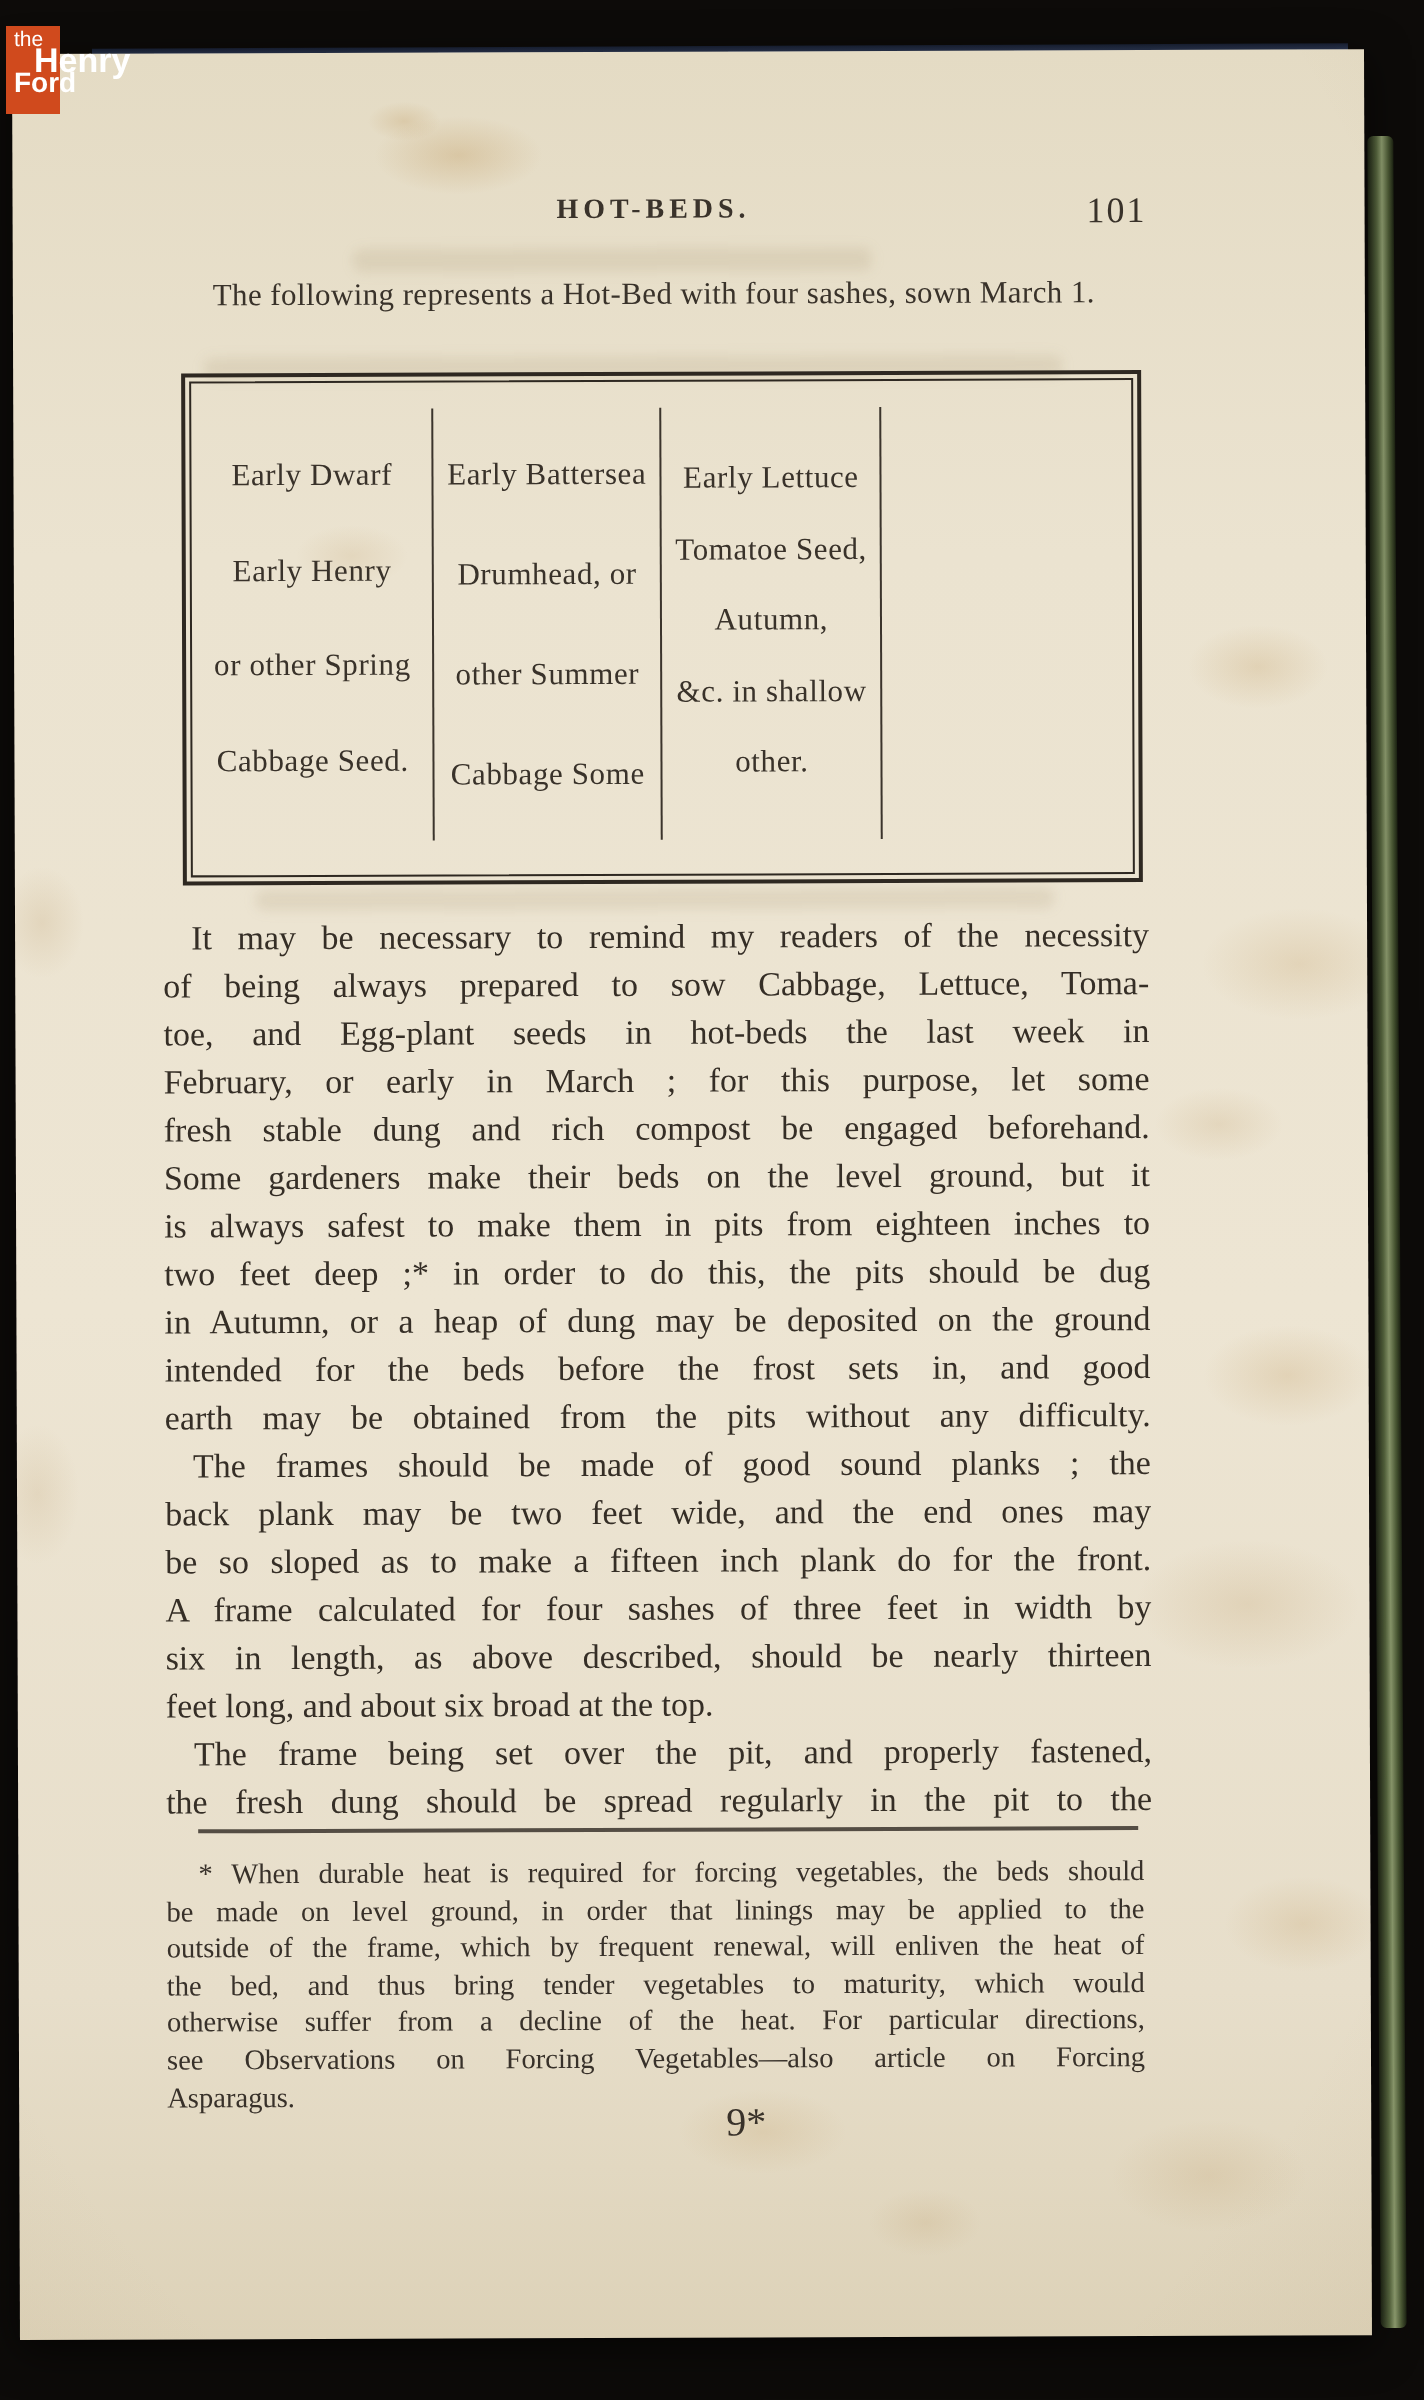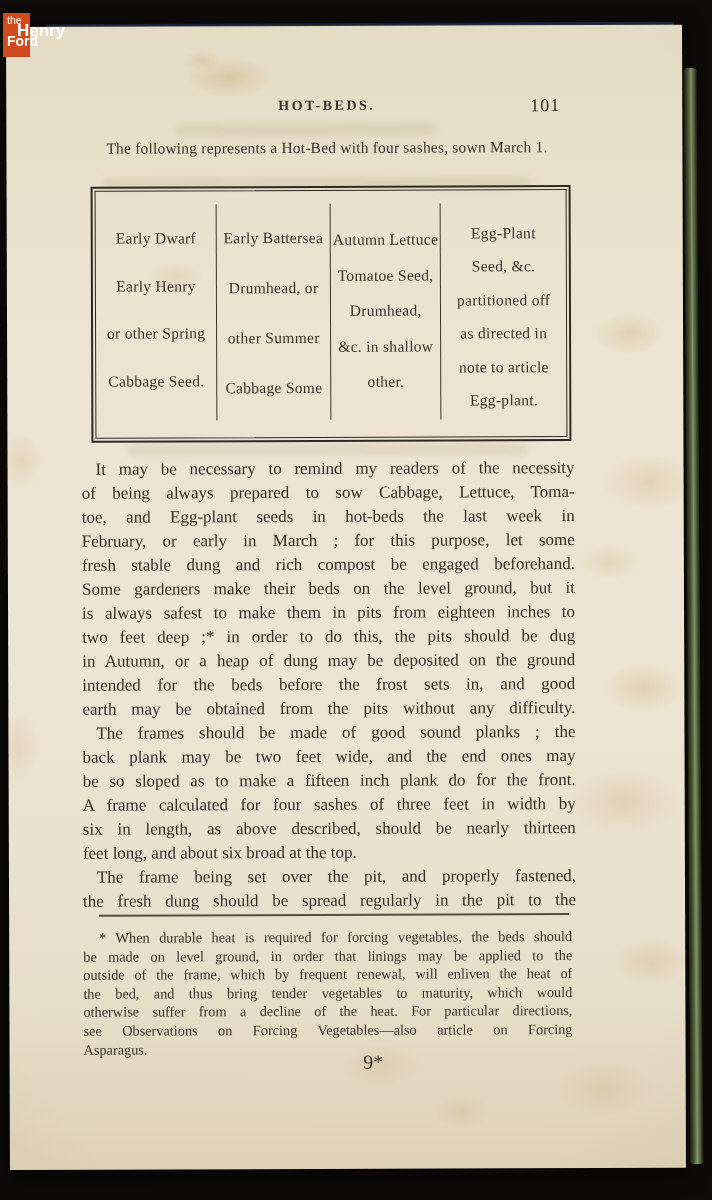--- a/index.html
+++ b/index.html
@@ -57,21 +57,21 @@
   .g3{left:120px;top:418px;width:400px;height:11px;}
 
   .running-head-row{
     position:absolute;left:74px;top:72px;width:493px;height:22px;
   }
   .running-head{
     position:absolute;left:0;right:0;text-align:center;
     font-size:14px;font-weight:bold;letter-spacing:2.5px;color:#3a332b;
   }
   .page-number{
-    position:absolute;right:13px;top:-2px;font-size:18px;letter-spacing:1px;color:#39322a;
+    position:absolute;right:0;top:-2px;font-size:18px;letter-spacing:1px;color:#39322a;
   }
 
   .intro{
     position:absolute;left:74px;top:113px;width:493px;
     text-align:center;font-size:15.5px;letter-spacing:.2px;color:#39322a;
   }
 
   
   .hotbed-table{
     position:absolute;left:84px;top:160px;width:480px;height:256px;
@@ -159,33 +159,25 @@
               <div class="tcell">or other Spring</div>
               <div class="tcell">Cabbage Seed.</div>
             </div>
             <div class="tcol c1">
               <div class="tcell">Early Battersea</div>
               <div class="tcell">Drumhead, or</div>
               <div class="tcell">other Summer</div>
               <div class="tcell">Cabbage Some</div>
             </div>
             <div class="tcol c2">
-              <div class="tcell">Autumn Lettuce</div>
+              <div class="tcell">Early Lettuce</div>
               <div class="tcell">Tomatoe Seed,</div>
-              <div class="tcell">Drumhead,</div>
+              <div class="tcell">Autumn,</div>
               <div class="tcell">&amp;c. in shallow</div>
               <div class="tcell">other.</div>
-            </div>
-            <div class="tcol c3">
-              <div class="tcell">Egg-Plant</div>
-              <div class="tcell">Seed, &amp;c.</div>
-              <div class="tcell">partitioned off</div>
-              <div class="tcell">as directed in</div>
-              <div class="tcell">note to article</div>
-              <div class="tcell">Egg-plant.</div>
             </div>
           </div>
       </div>
     </div>
 
     <div class="body-text">
       <div class="para">
           <div class="tl ind">It may be necessary to remind my readers of the necessity</div>
           <div class="tl">of being always prepared to sow Cabbage, Lettuce, Toma-</div>
           <div class="tl">toe, and Egg-plant seeds in hot-beds the last week in</div>

